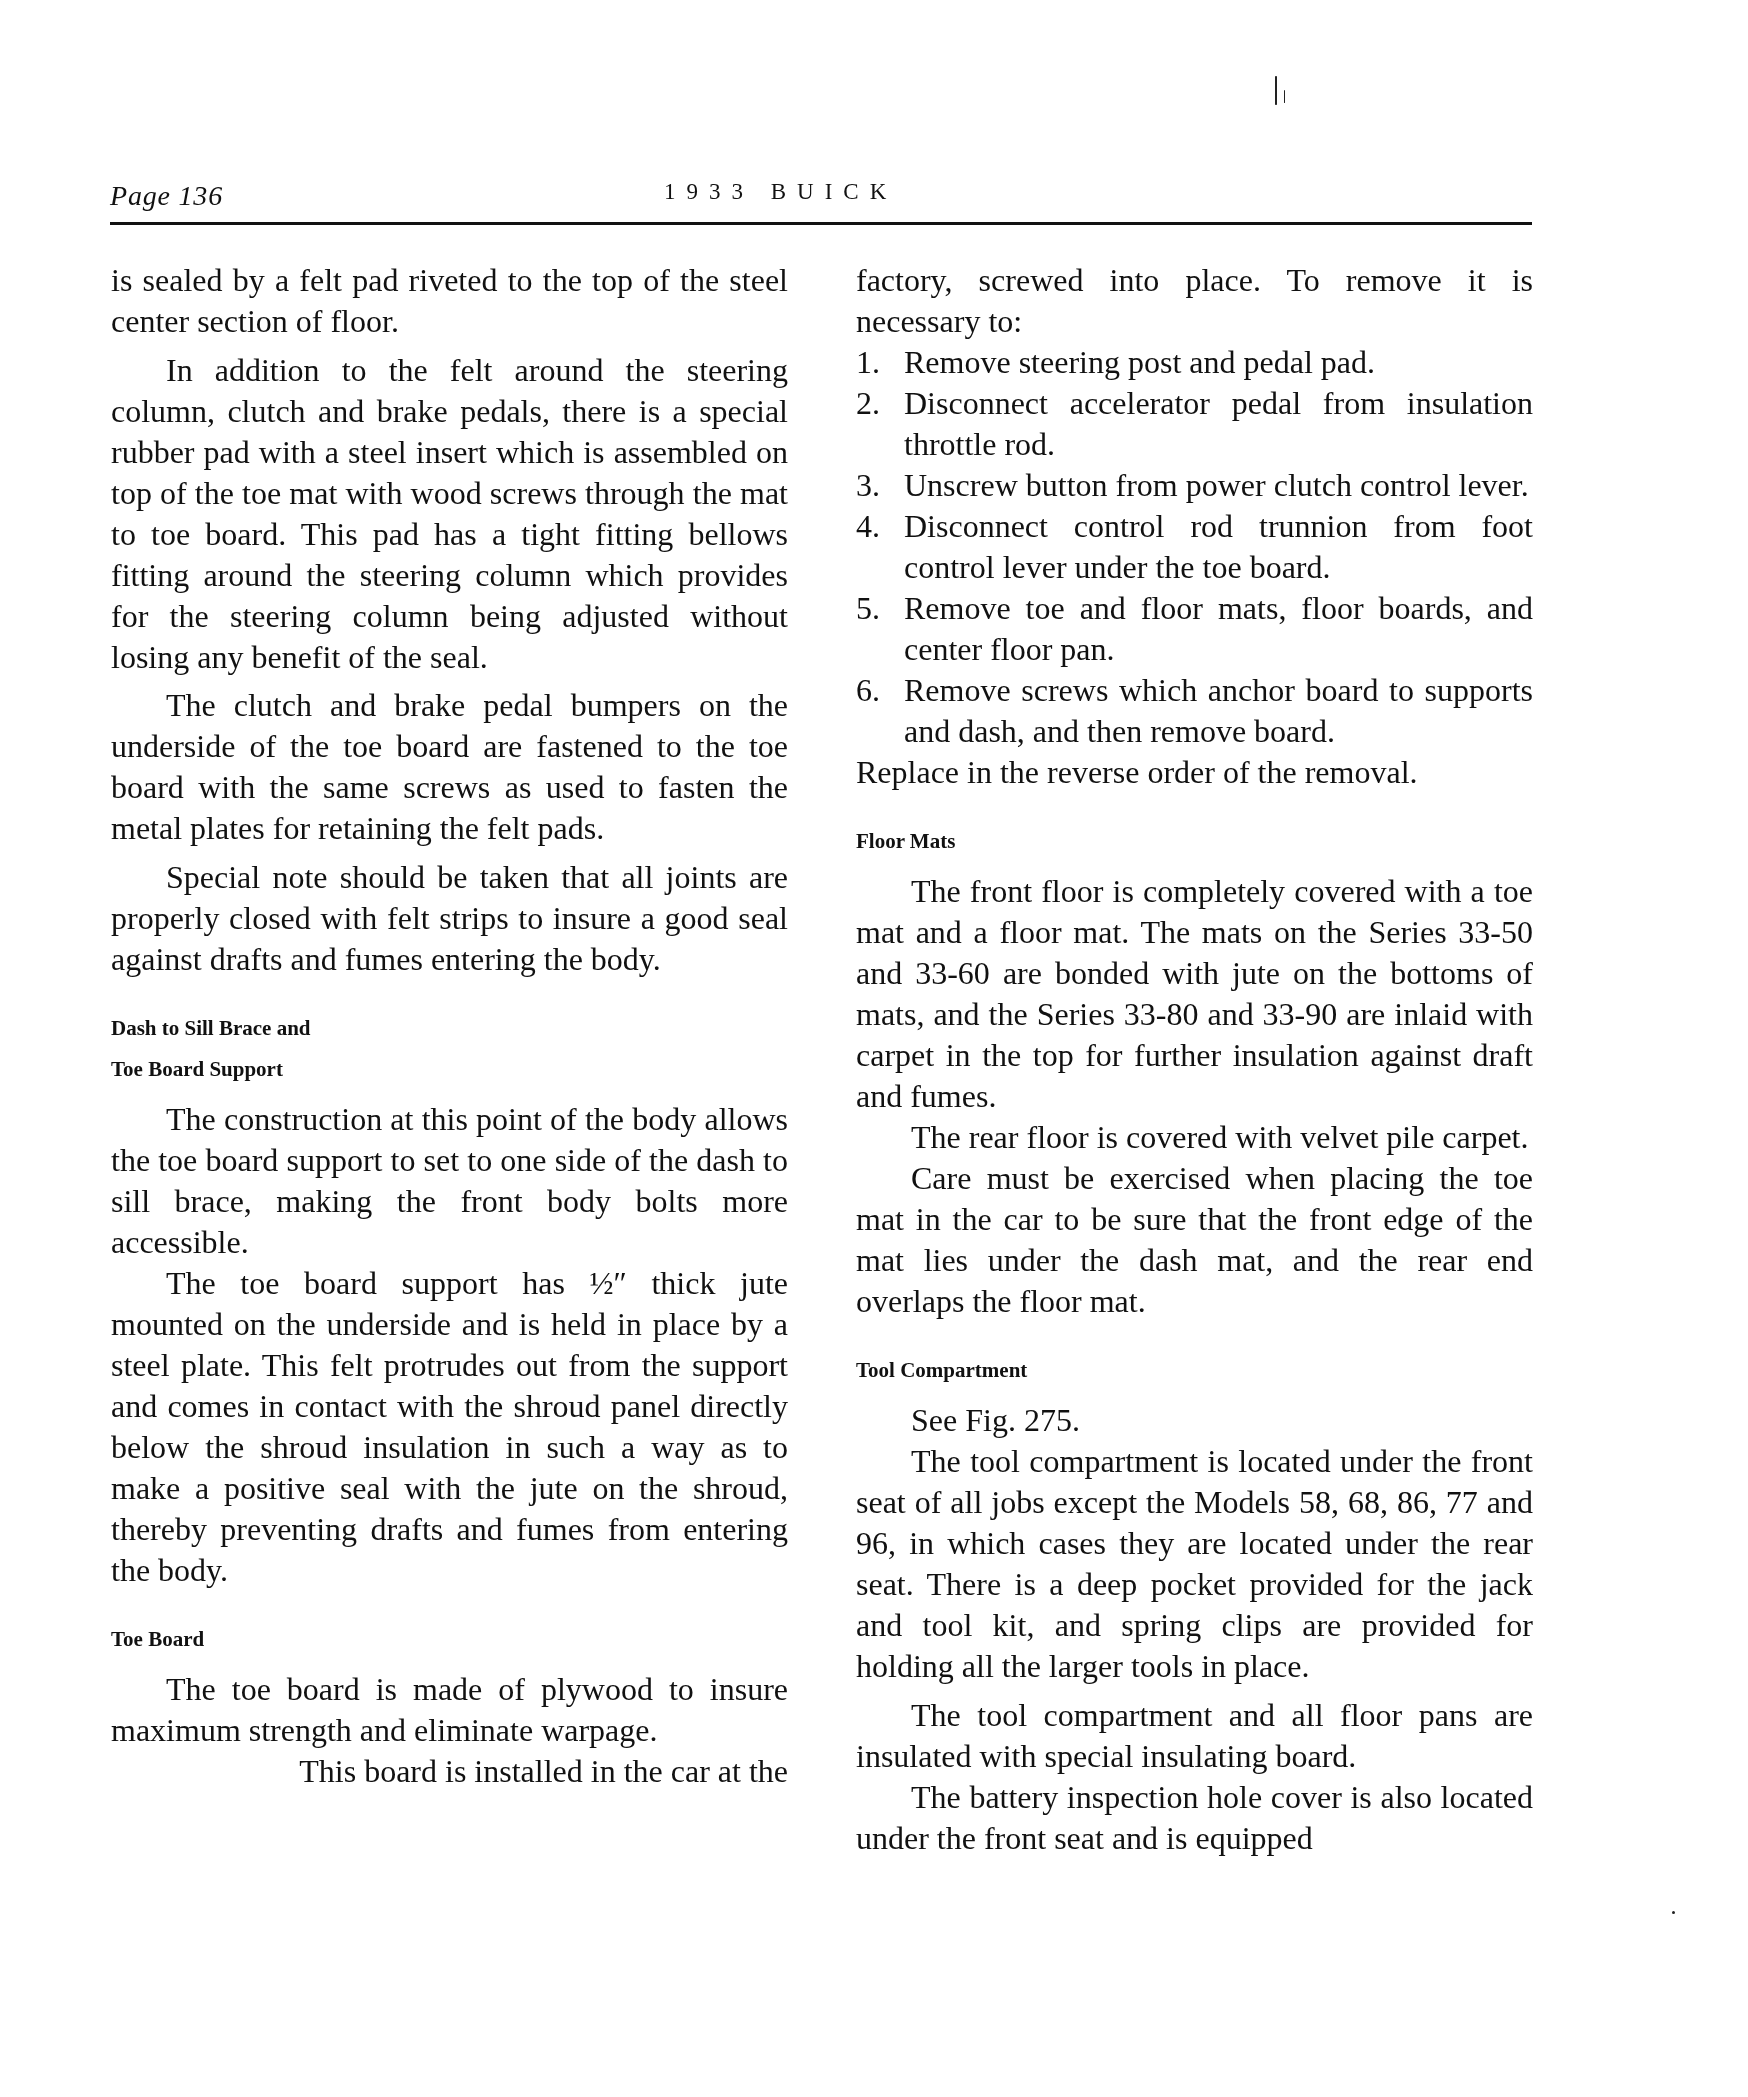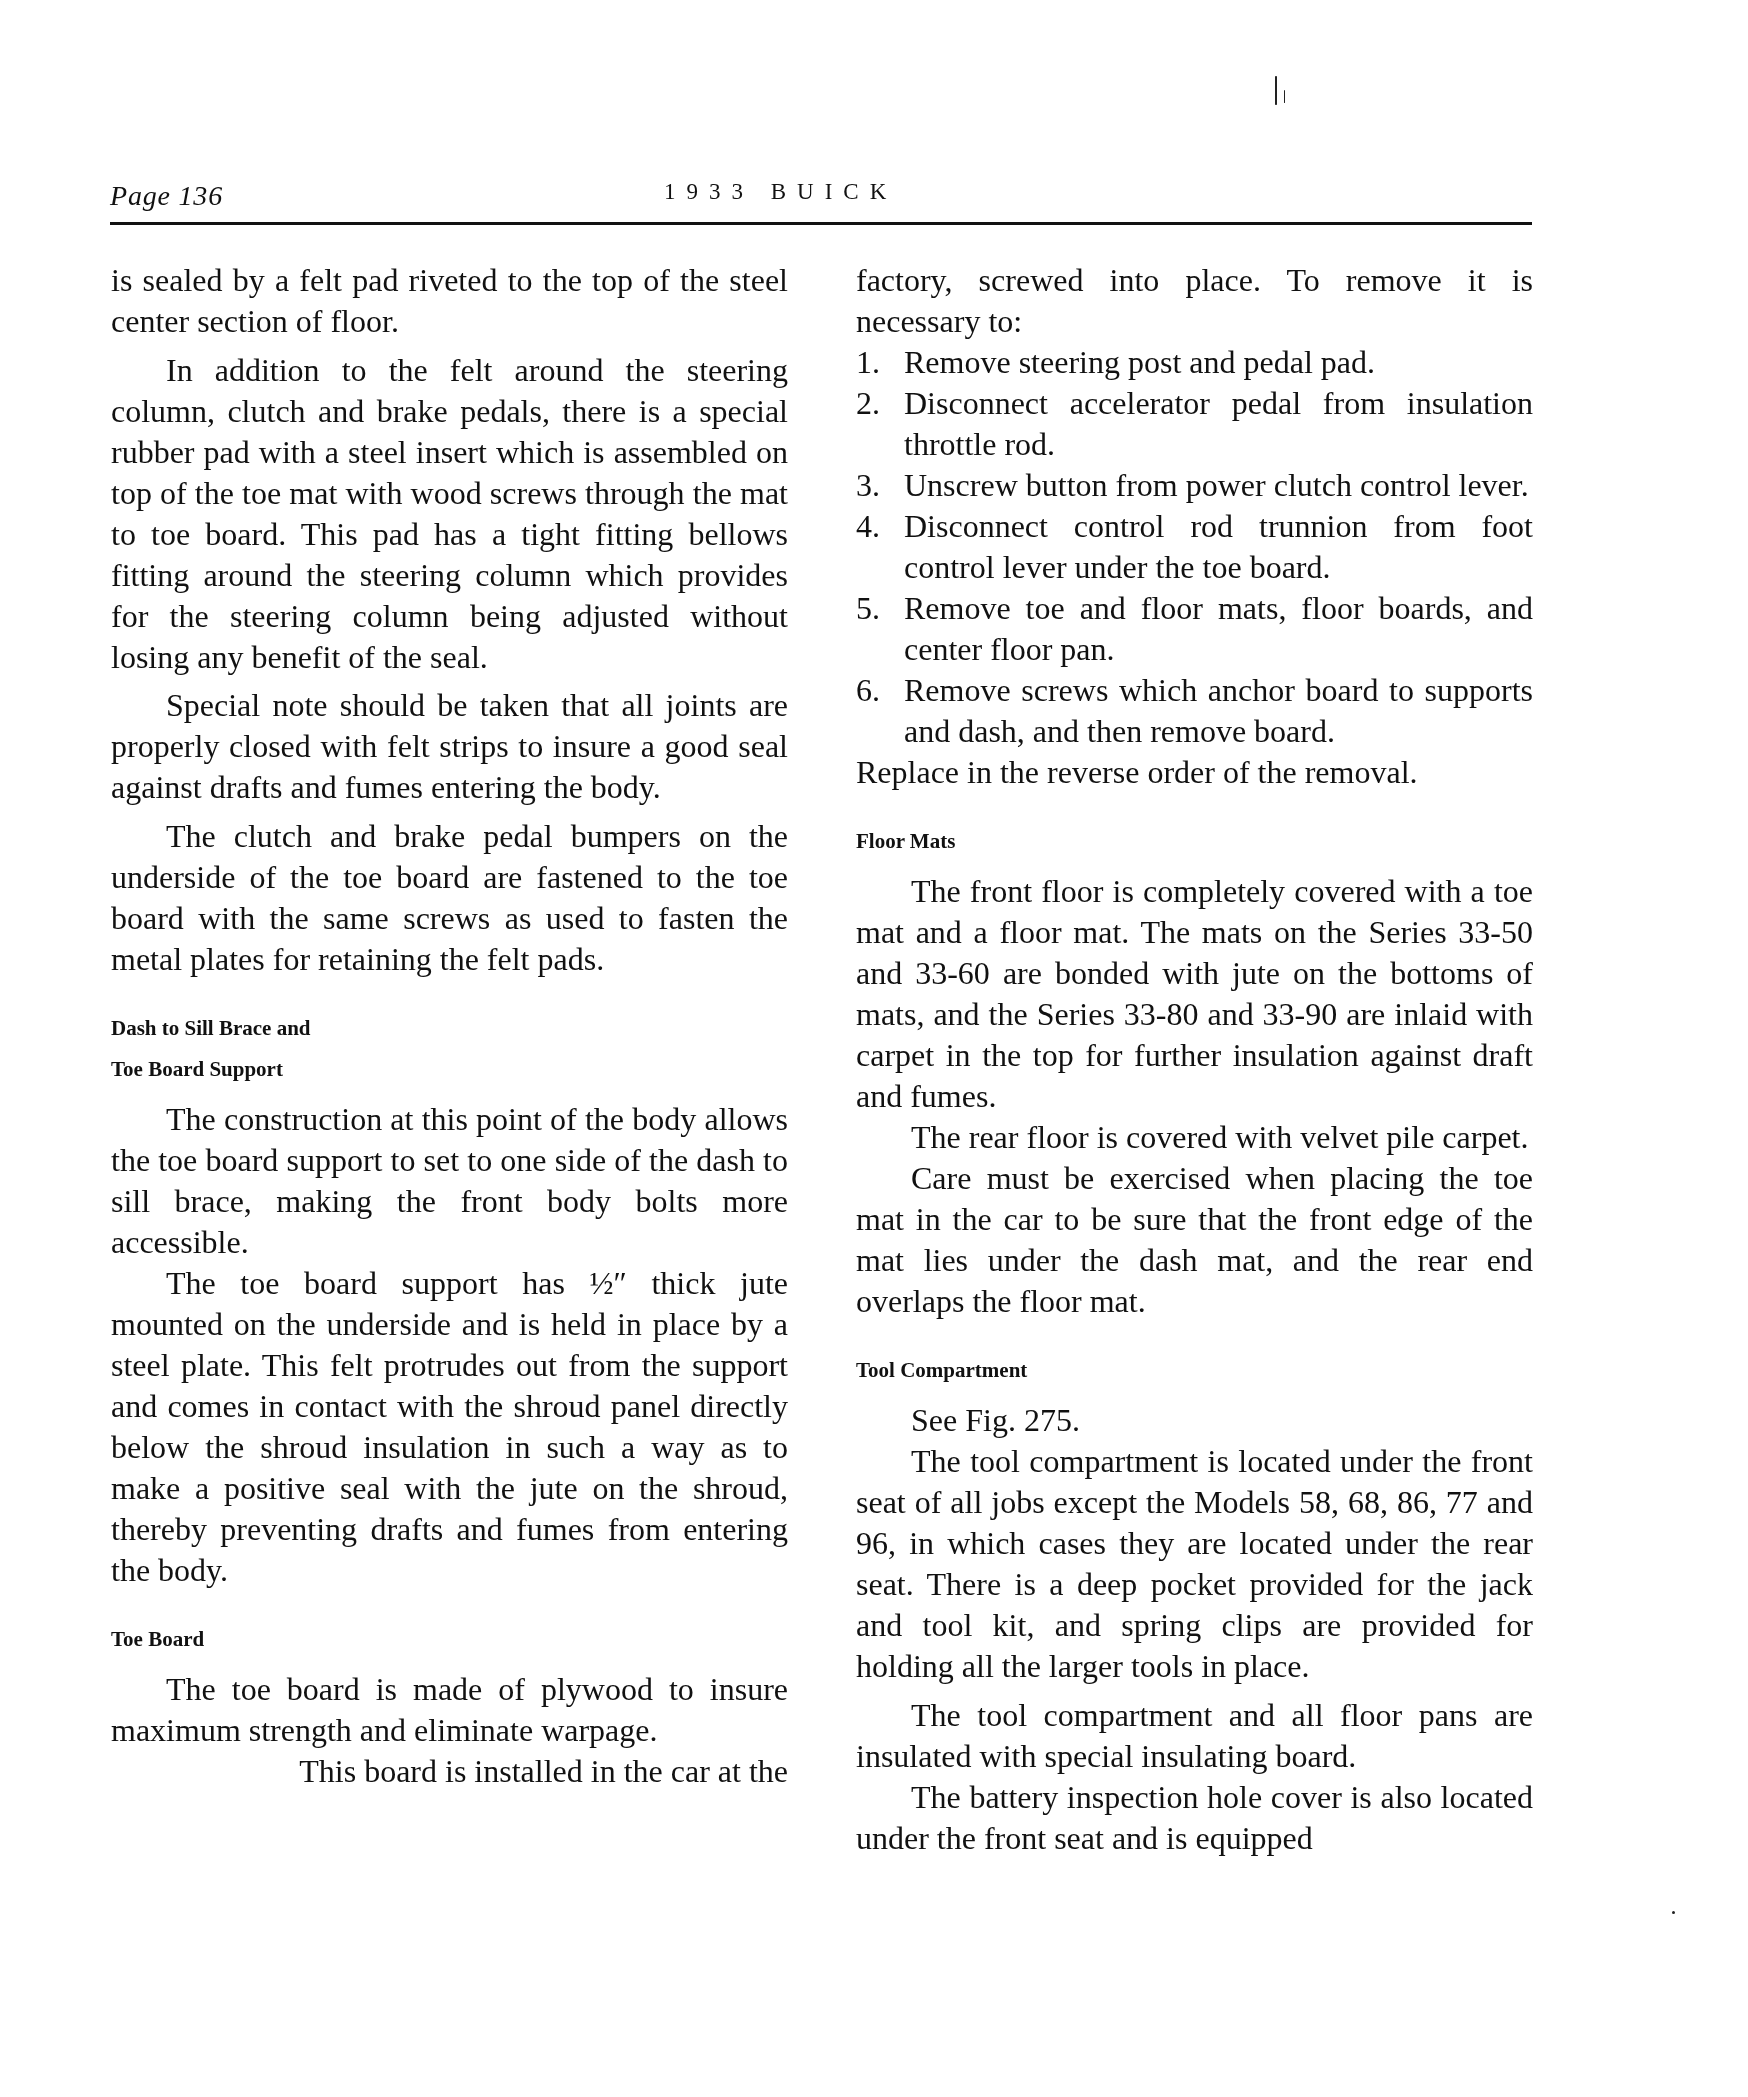--- a/index.html
+++ b/index.html
@@ -47,22 +47,22 @@
 
 <div class="header">
   <span class="page-num">Page 136</span>
   <span class="running-title">1933 BUICK</span>
 </div>
 <div class="rule"></div>
 
 <div class="col left">
   <p class="noindent">is sealed by a felt pad riveted to the top of the steel center section of floor.</p>
   <p>In addition to the felt around the steering column, clutch and brake pedals, there is a special rubber pad with a steel insert which is assembled on top of the toe mat with wood screws through the mat to toe board. This pad has a tight fitting bellows fitting around the steering column which provides for the steering column being adjusted without losing any benefit of the seal.</p>
+  <p>The clutch and brake pedal bumpers on the underside of the toe board are fastened to the toe board with the same screws as used to fasten the metal plates for retaining the felt pads.</p>
   <p>Special note should be taken that all joints are properly closed with felt strips to insure a good seal against drafts and fumes entering the body.</p>
-  <p>The clutch and brake pedal bumpers on the underside of the toe board are fastened to the toe board with the same screws as used to fasten the metal plates for retaining the felt pads.</p>
 
   <h3>
     <span>Dash to Sill Brace and</span><br>
     <span>Toe Board Support</span>
   </h3>
   <p class="tight">The construction at this point of the body allows the toe board support to set to one side of the dash to sill brace, making the front body bolts more accessible.</p>
   <p>The toe board support has ½″ thick jute mounted on the underside and is held in place by a steel plate. This felt protrudes out from the support and comes in contact with the shroud panel directly below the shroud insulation in such a way as to make a positive seal with the jute on the shroud, thereby preventing drafts and fumes from entering the body.</p>
 
   <h3>Toe Board</h3>
   <p class="tight">The toe board is made of plywood to insure maximum strength and eliminate warpage.</p>

